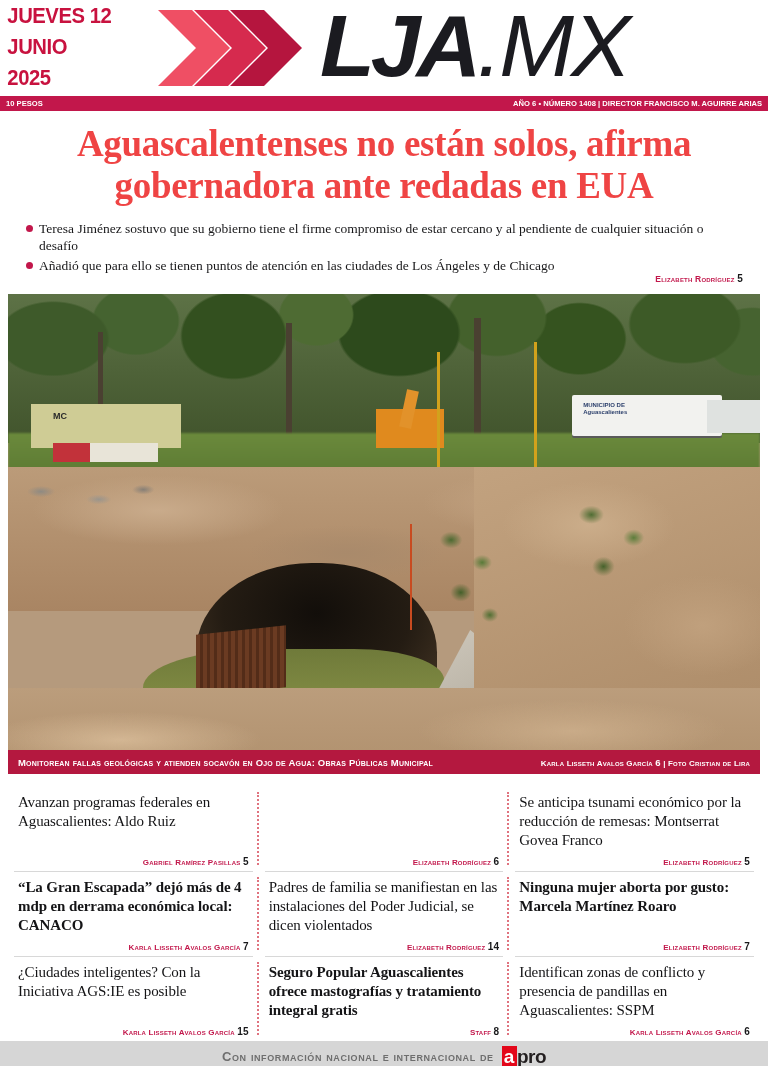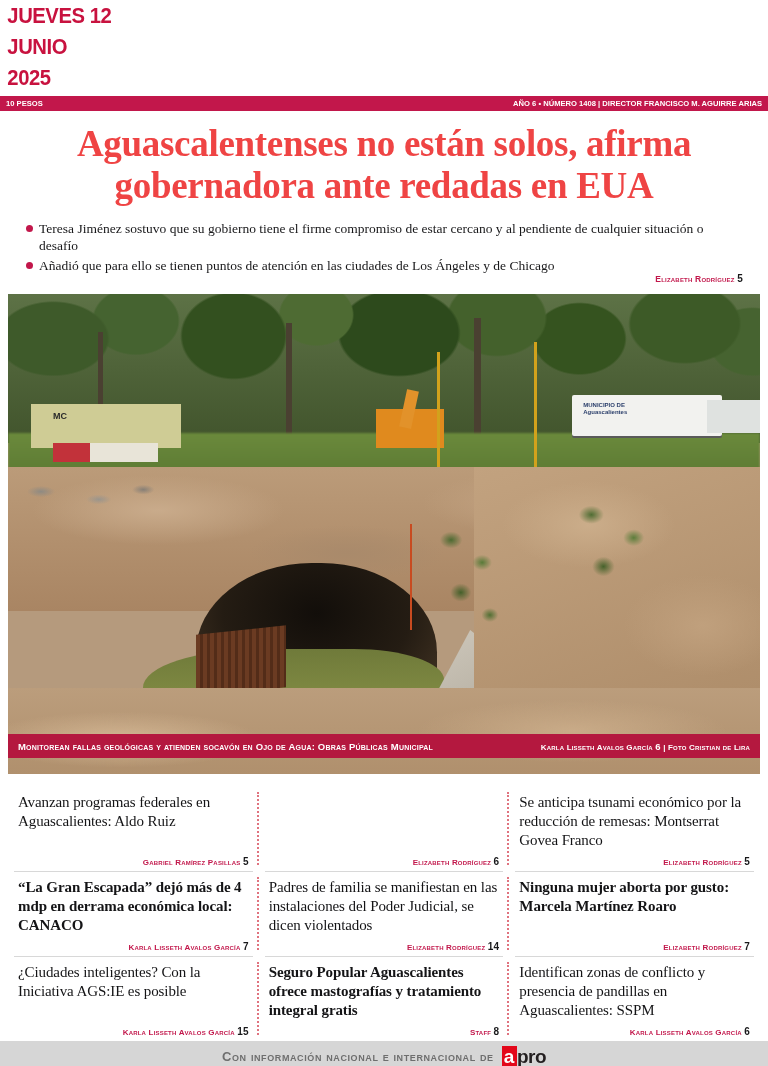--- a/index.html
+++ b/index.html
@@ -215,21 +215,21 @@
       radial-gradient(ellipse 20px 8px at 20% 40%, #8f8a82 0%, transparent 70%),
       radial-gradient(ellipse 18px 7px at 55% 60%, #9b958c 0%, transparent 70%),
       radial-gradient(ellipse 16px 7px at 82% 35%, #877f76 0%, transparent 70%);
   }
   .sacks{
     position:absolute;left:6%;top:31%;width:14%;height:4%;
     background:linear-gradient(90deg,#c2323a 0 35%,#e8e4d8 35% 100%);
     filter:blur(0.4px);
   }
   .caption-bar{
-    position:absolute;left:0;right:0;bottom:16px;height:24px;
+    position:absolute;left:0;right:0;bottom:0;height:24px;
     background:#b4183f;color:#ffffff;
     display:flex;align-items:center;justify-content:space-between;
     padding:0 10px;box-sizing:border-box;
     font-family:"Liberation Sans", sans-serif;
     font-size:9.5px;font-weight:bold;font-variant:small-caps;
     letter-spacing:0.2px;
     margin-top:26px;
   }
   .caption-bar .cap-credit{font-size:8px;}
   .caption-bar .cap-credit b{font-size:9.5px;}
@@ -293,20 +293,28 @@
 </head>
 <body>
 
 <div class="page">
 
   <div class="masthead">
     <div class="dateblock">
       <div>JUEVES 12</div>
       <div>JUNIO</div>
       <div>2025</div>
+    </div>
+    <div class="logo-wrap">
+      <svg class="chevrons" viewBox="0 0 190 80">
+        <polygon points="0,2 34,2 72,40 34,78 0,78 38,40" fill="#ef4f64"></polygon>
+        <polygon points="36,2 70,2 108,40 70,78 36,78 74,40" fill="#d62a4e"></polygon>
+        <polygon points="72,2 106,2 144,40 106,78 72,78 110,40" fill="#b5153e"></polygon>
+      </svg>
+      <div class="lja-text"><span>LJA</span><span class="mx-text">.MX</span></div>
     </div>
   </div>
 
   <div class="infobar">
     <div class="left">10 PESOS</div>
     <div class="right">AÑO 6 • NÚMERO 1408 | DIRECTOR FRANCISCO M. AGUIRRE ARIAS</div>
   </div>
 
   <div class="lead">
     <h1>Aguascalentenses no están solos, afirma gobernadora ante redadas en EUA</h1>

